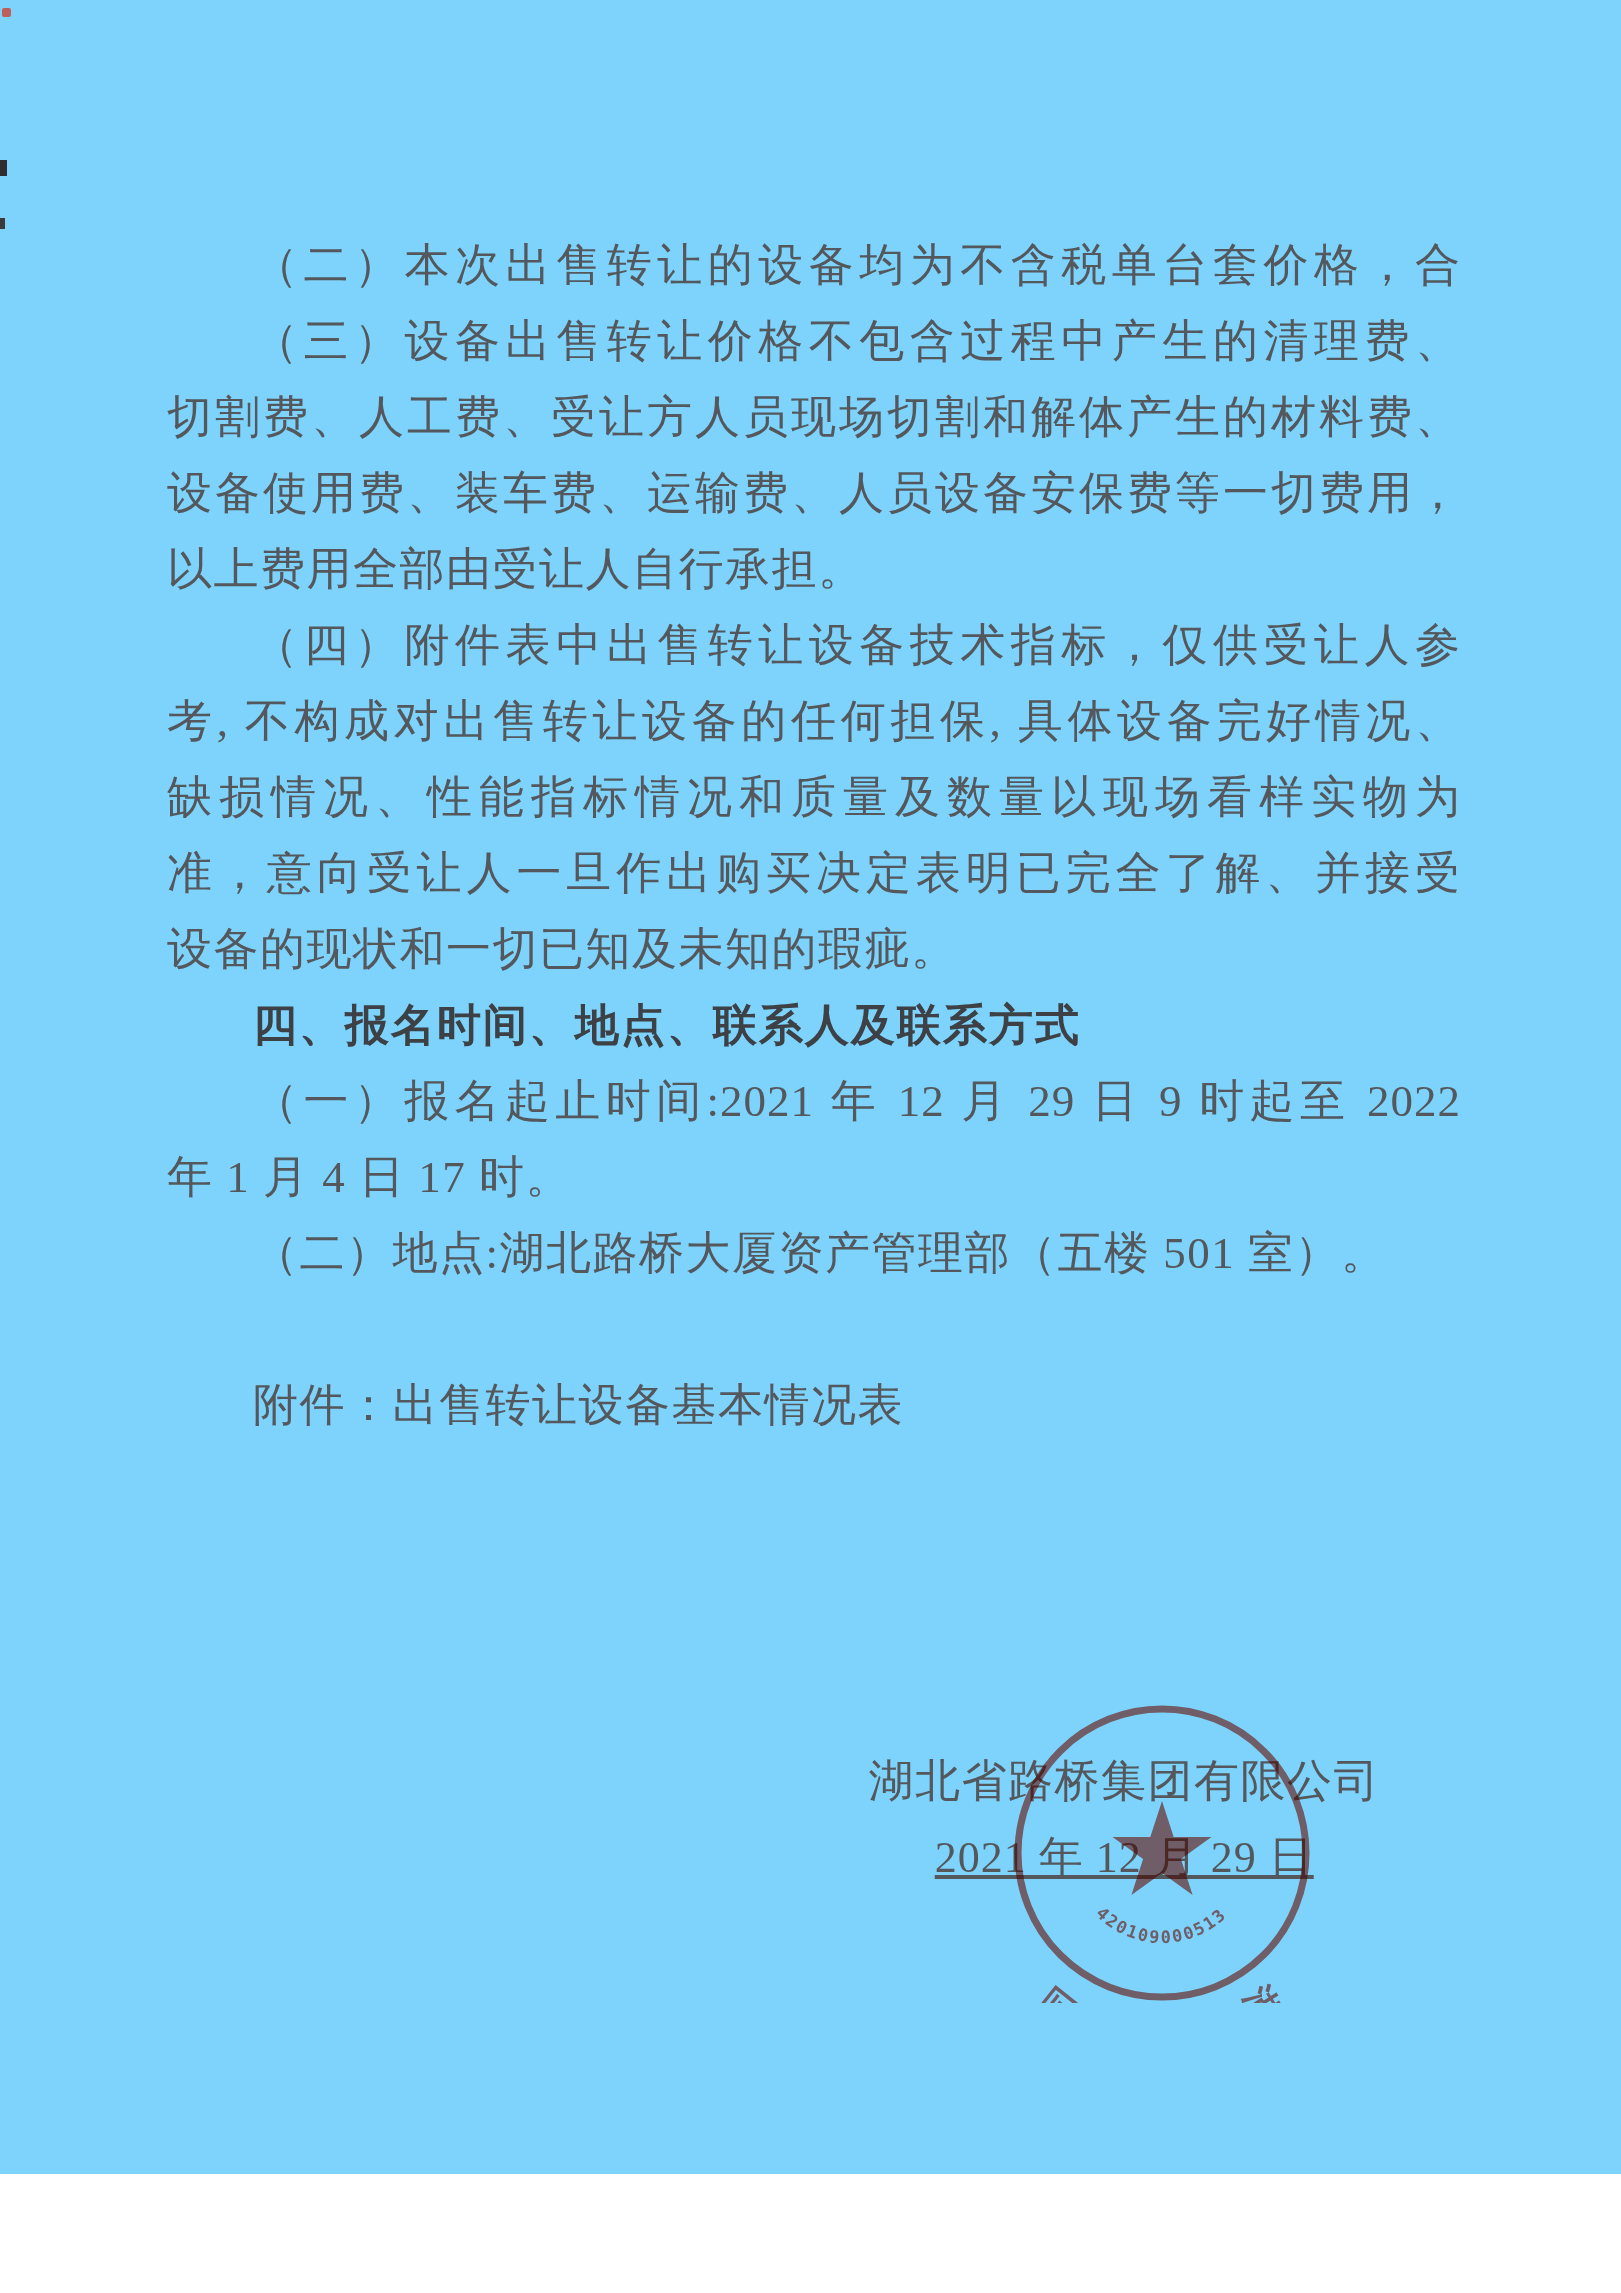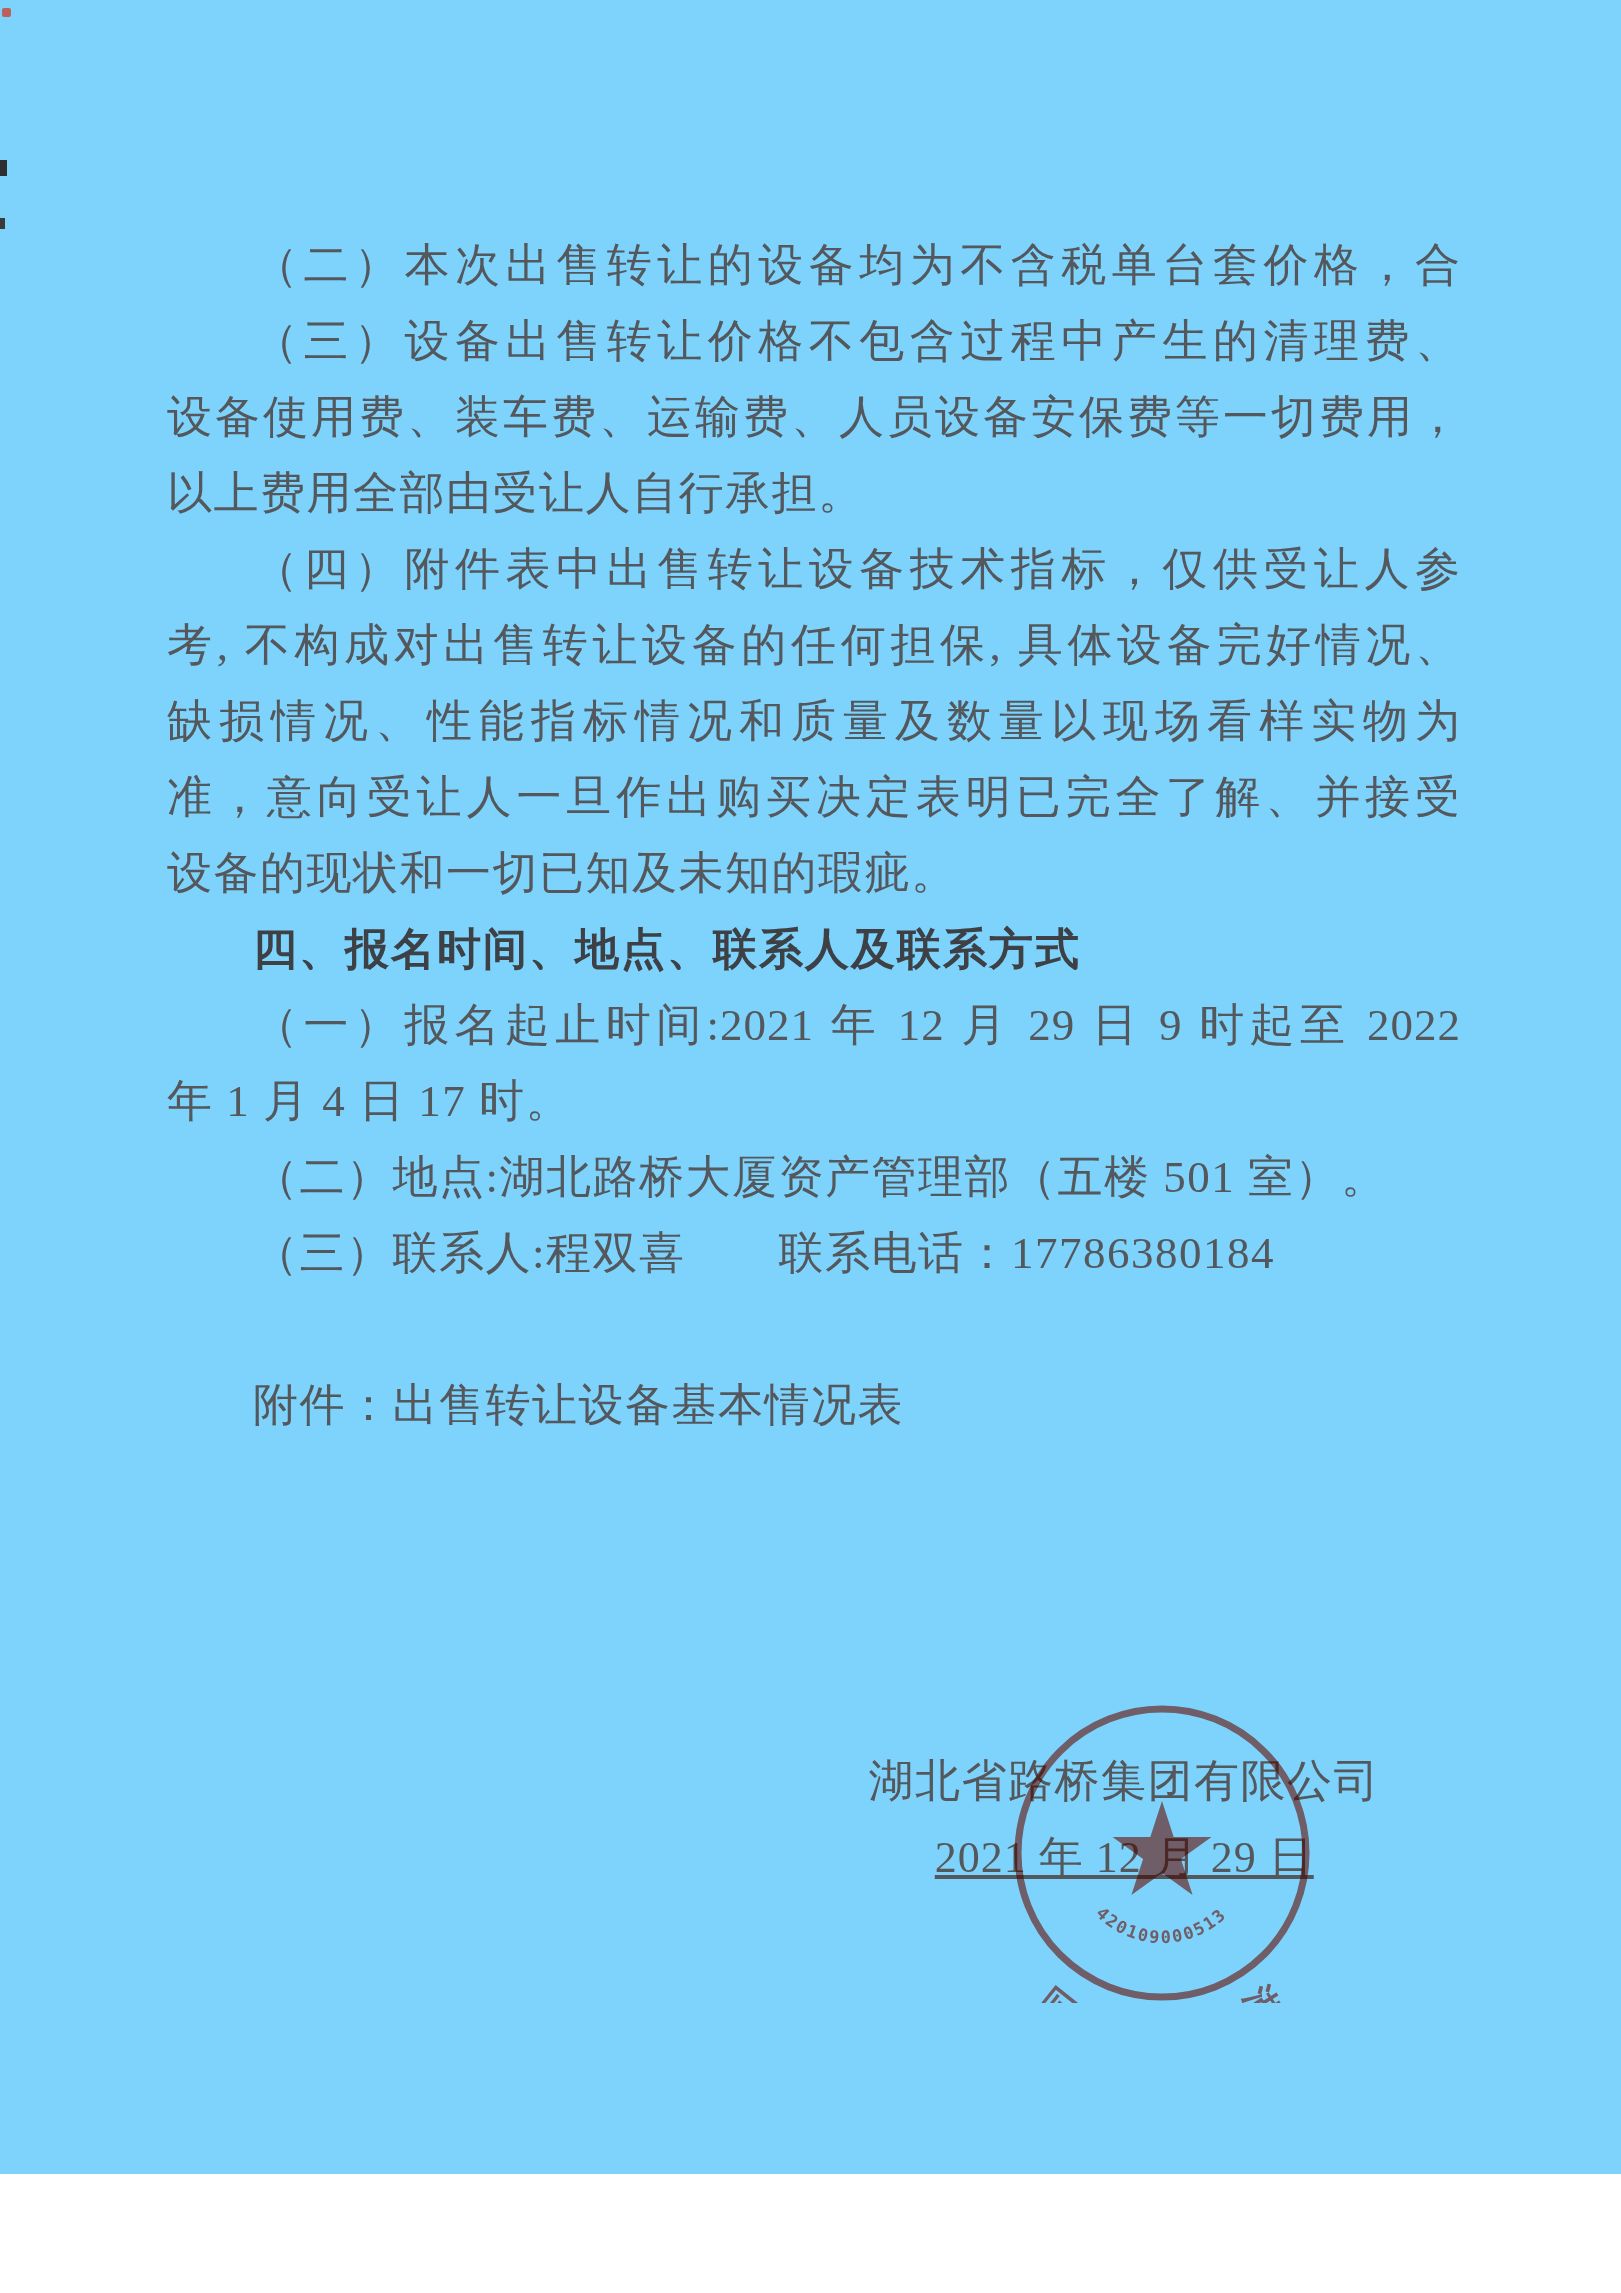--- a/index.html
+++ b/index.html
@@ -68,32 +68,32 @@
 
 <div id="page">
 
   <div class="artifact art-red"></div>
   <div class="artifact art-b1"></div>
   <div class="artifact art-b2"></div>
 
   <div class="doc">
       <div class="line full ind">（二）本次出售转让的设备均为不含税单台套价格，合</div>
       <div class="line full ind">（三）设备出售转让价格不包含过程中产生的清理费、</div>
+      <div class="line full">切割费、人工费、受让方人员现场切割和解体产生的材料费、</div>
       <div class="line full">设备使用费、装车费、运输费、人员设备安保费等一切费用，</div>
       <div class="line">以上费用全部由受让人自行承担。</div>
       <div class="line full ind">（四）附件表中出售转让设备技术指标，仅供受让人参</div>
       <div class="line full">考, 不构成对出售转让设备的任何担保, 具体设备完好情况、</div>
       <div class="line full">缺损情况、性能指标情况和质量及数量以现场看样实物为</div>
       <div class="line full">准，意向受让人一旦作出购买决定表明已完全了解、并接受</div>
       <div class="line">设备的现状和一切已知及未知的瑕疵。</div>
       <div class="line ind bold">四、报名时间、地点、联系人及联系方式</div>
       <div class="line full ind">（一）报名起止时间:2021 年 12 月 29 日 9 时起至 2022</div>
       <div class="line">年 1 月 4 日 17 时。</div>
       <div class="line ind">（二）地点:湖北路桥大厦资产管理部（五楼 501 室）。</div>
-      <div class="line ind">（三）联系人:程双喜　　联系电话：17786380184</div>
       <div class="line spacer"></div>
       <div class="line ind">附件：出售转让设备基本情况表</div>
     </div>
 
   <div class="sign">
     <div class="company">湖北省路桥集团有限公司</div>
     <div class="date">2021 年 12 月 29 日</div>
   </div>
 
   <div class="seal">

